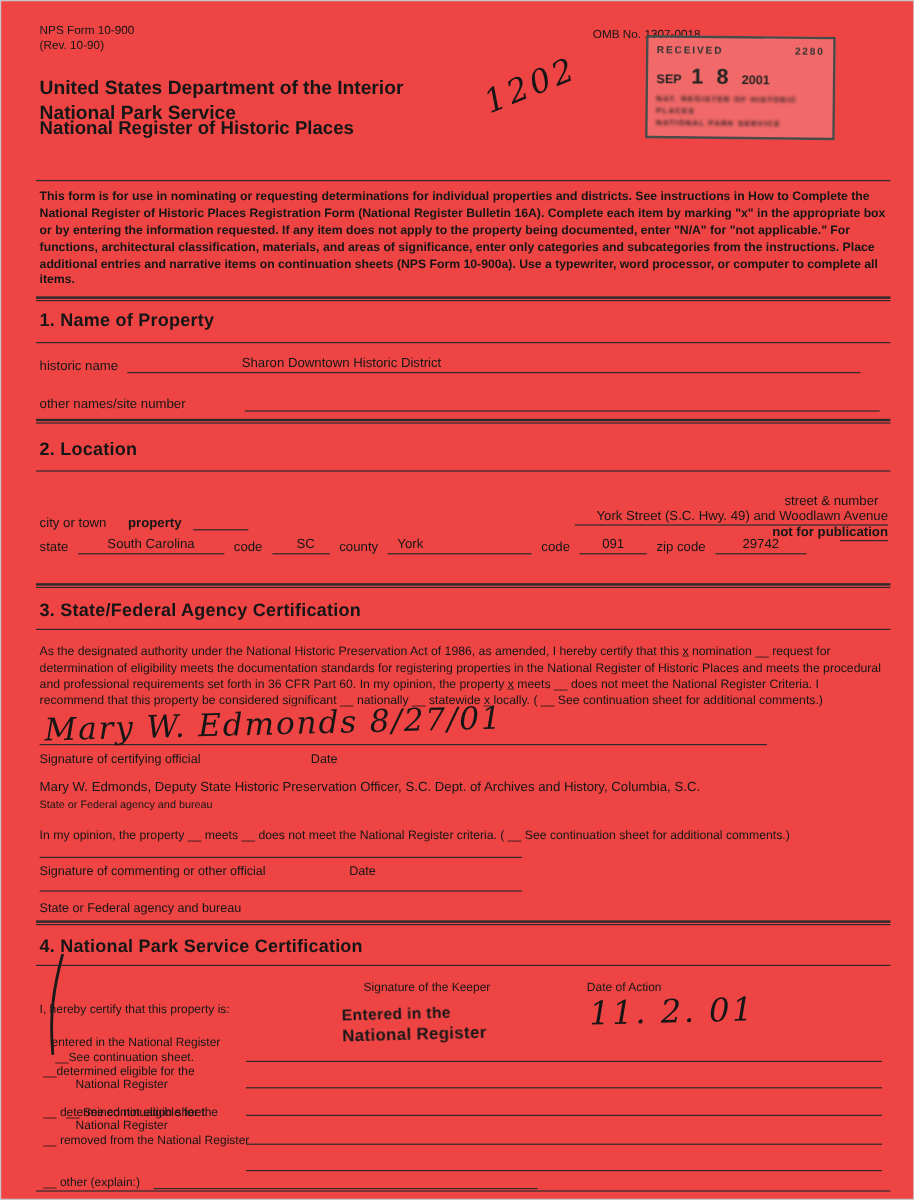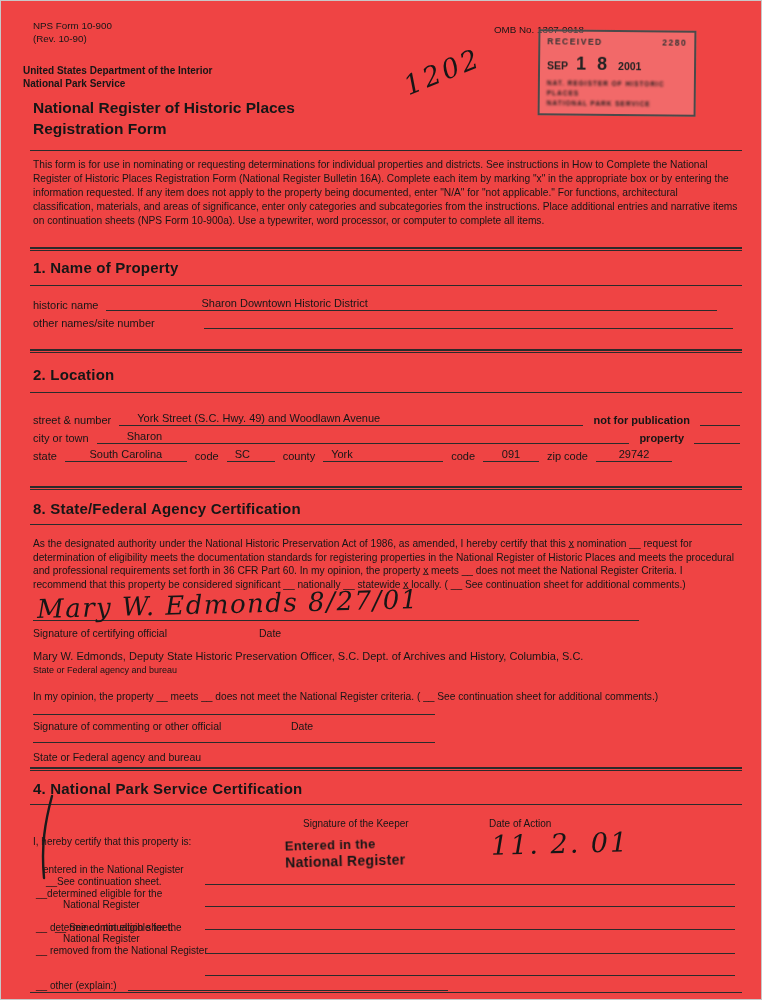--- a/index.html
+++ b/index.html
@@ -28,24 +28,24 @@
               font-weight:bold; color:#222; filter:blur(0.2px); }
   .stamp-r2 .day { font-size:18px; letter-spacing:3px; }
   .stamp-smudge { margin-top:4px; font-size:6.5px; font-weight:bold; color:#1a1a1a;
                   filter:blur(1.2px); line-height:1.5; letter-spacing:1px; }
 
   .script { position:absolute; font-family:"DejaVu Serif", serif; font-style:italic;
             white-space:nowrap; transform:rotate(-1.5deg); }
   .pencil { left:402px; top:56px; font-family:"DejaVu Serif", serif; font-style:italic;
             font-size:27px; transform:rotate(-22deg); letter-spacing:3px; }
 
-  .agency { left:23px; top:64px; font-weight:bold; font-size:10px; line-height:1.3; }
+  .agency { left:33px; top:64px; font-weight:bold; font-size:16px; line-height:1.3; }
   .ftitle { left:33px; top:98px; font-weight:bold; font-size:15.5px; line-height:1.35; }
 
-  .instructions { left:33px; top:158px; width:706px; font-size:10.2px; line-height:1.36; }
+  .instructions { left:33px; top:158px; width:706px; font-size:10.2px; line-height:1.36;font-weight:bold; }
   .para { left:33px; width:706px; font-size:10.2px; line-height:1.34; }
 
   .frow { position:absolute; left:33px; display:flex; align-items:flex-end; font-size:11px; }
   .frow2 { position:absolute; left:33px; display:flex; font-size:10.5px; }
   .lab { white-space:nowrap; padding-right:8px; }
   .lab2 { white-space:nowrap; padding-left:10px;font-weight:bold; }
   .fill { flex:1; border-bottom:1.2px solid #2b2b2b; white-space:nowrap; padding-bottom:1px; }
   .fx { border-bottom:1.2px solid #2b2b2b; text-align:center; margin-right:8px;
         white-space:nowrap; padding-bottom:1px; }
   .blank { border-bottom:1.2px solid #2b2b2b; margin-left:10px; }
@@ -90,74 +90,72 @@
 
   <div class="abs pencil">1202</div>
 
   <div class="abs agency">
     <div>United States Department of the Interior</div>
     <div>National Park Service</div>
   </div>
 
   <div class="abs ftitle">
     <div>National Register of Historic Places</div>
-    <div>Registration Form</div>
   </div>
 
   <div class="hline" style="top:150px"></div>
 
   <div class="abs instructions">This form is for use in nominating or requesting determinations for individual properties and districts.  See instructions in How to Complete the National Register of Historic Places Registration Form (National Register Bulletin 16A).  Complete each item by marking "x" in the appropriate box or by entering the information requested.  If any item does not apply to the property being documented, enter "N/A" for "not applicable."  For functions, architectural classification, materials, and areas of significance, enter only categories and subcategories from the instructions.  Place additional entries and narrative items on continuation sheets (NPS Form 10-900a).  Use a typewriter, word processor, or computer to complete all items.</div>
 
   <div class="sep" style="top:247px"></div>
   <div class="sheading" style="top:259px">1. Name of Property</div>
   <div class="hline" style="top:285px"></div>
 
   <div class="frow" style="top:297px; width:684px;justify-content:space-between;">
     <span class="lab">historic name</span>
     <span class="fill" style="padding-left:95px">Sharon Downtown Historic District</span>
   </div>
 
-  <div class="frow" style="top:317px; width:700px;gap:41px;">
+  <div class="frow" style="top:331px; width:700px;gap:41px;">
     <span class="lab">other names/site number</span>
     <span class="fill"></span>
   </div>
 
   <div class="sep" style="top:349px"></div>
   <div class="sheading" style="top:366px">2. Location</div>
   <div class="hline" style="top:392px"></div>
 
-  <div class="frow" style="top:412px; width:707px;">
+  <div class="frow" style="top:412px; width:707px;flex-direction:column;">
     <span class="lab">street &amp; number</span>
     <span class="fill" style="padding-left:18px">York Street (S.C. Hwy. 49) and Woodlawn Avenue</span>
     <span class="lab2">not for publication</span>
     <span class="blank" style="width:40px"></span>
   </div>
 
   <div class="frow" style="top:430px; width:707px;">
     <span class="lab">city or town</span>
-    <span class="fill" style="padding-left:30px">Sharon</span>
     <span class="lab2">property</span>
     <span class="blank" style="width:46px"></span>
   </div>
 
   <div class="frow" style="top:448px; width:707px;">
     <span class="lab">state</span>
     <span class="fx" style="width:122px">South Carolina</span>
     <span class="lab">code</span>
-    <span class="fx" style="width:48px; text-align:left; padding-left:8px;">SC</span>
+    <span class="fx" style="width:48px; text-align:center; padding-left:8px;">SC</span>
     <span class="lab">county</span>
     <span class="fx" style="width:120px; text-align:left; padding-left:8px;">York</span>
     <span class="lab">code</span>
     <span class="fx" style="width:56px">091</span>
     <span class="lab">zip code</span>
     <span class="fx" style="width:76px">29742</span>
   </div>
 
   <div class="sep" style="top:486px"></div>
-  <div class="sheading" style="top:500px">8. State/Federal Agency Certification</div>
+  <div class="sheading" style="top:500px">3. State/Federal Agency Certification</div>
   <div class="hline" style="top:524px"></div>
 
   <div class="abs para" style="top:537px">As the designated authority under the National Historic Preservation Act of 1986, as amended, I hereby certify that this  x̲  nomination  __ request for determination of eligibility meets the documentation standards for registering properties in the National Register of Historic Places and meets the procedural and professional requirements set forth in 36 CFR Part 60.  In my opinion, the property  x̲  meets  __ does not meet the National Register Criteria. I recommend that this  property be considered significant __  nationally  __ statewide  x̲  locally.  ( __ See continuation sheet for additional comments.)</div>
 
   <div class="sigline" style="top:597px; left:33px; width:606px; height:24px;">
     <span class="script" style="font-size:26px; left:4px; top:-8px; letter-spacing:1.5px;">Mary W. Edmonds   8/27/01</span>
   </div>
 
   <div class="frow2" style="top:627px">
     <span style="width:226px">Signature of certifying official</span>

